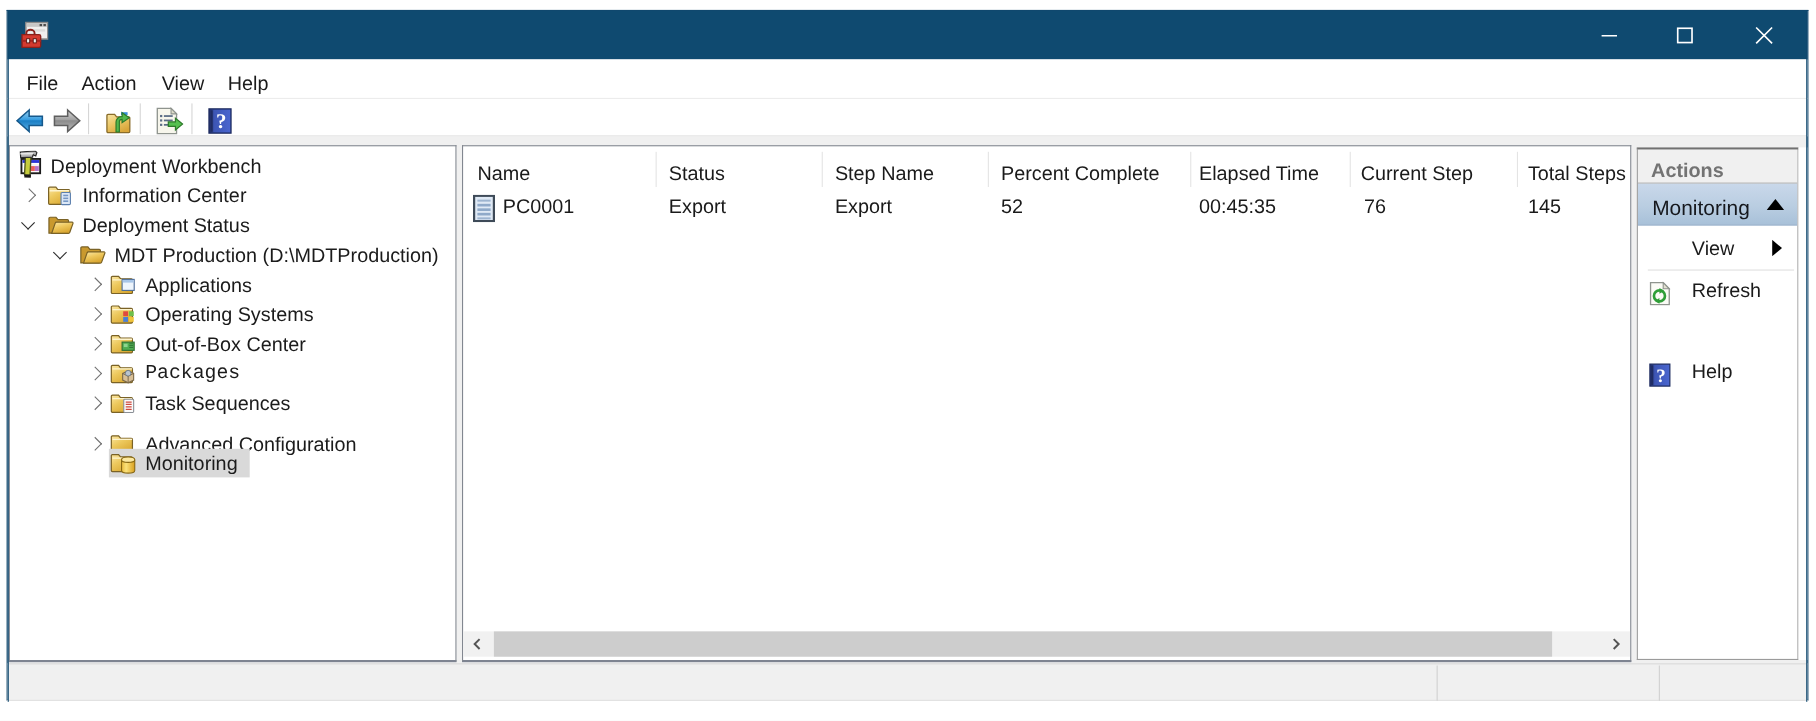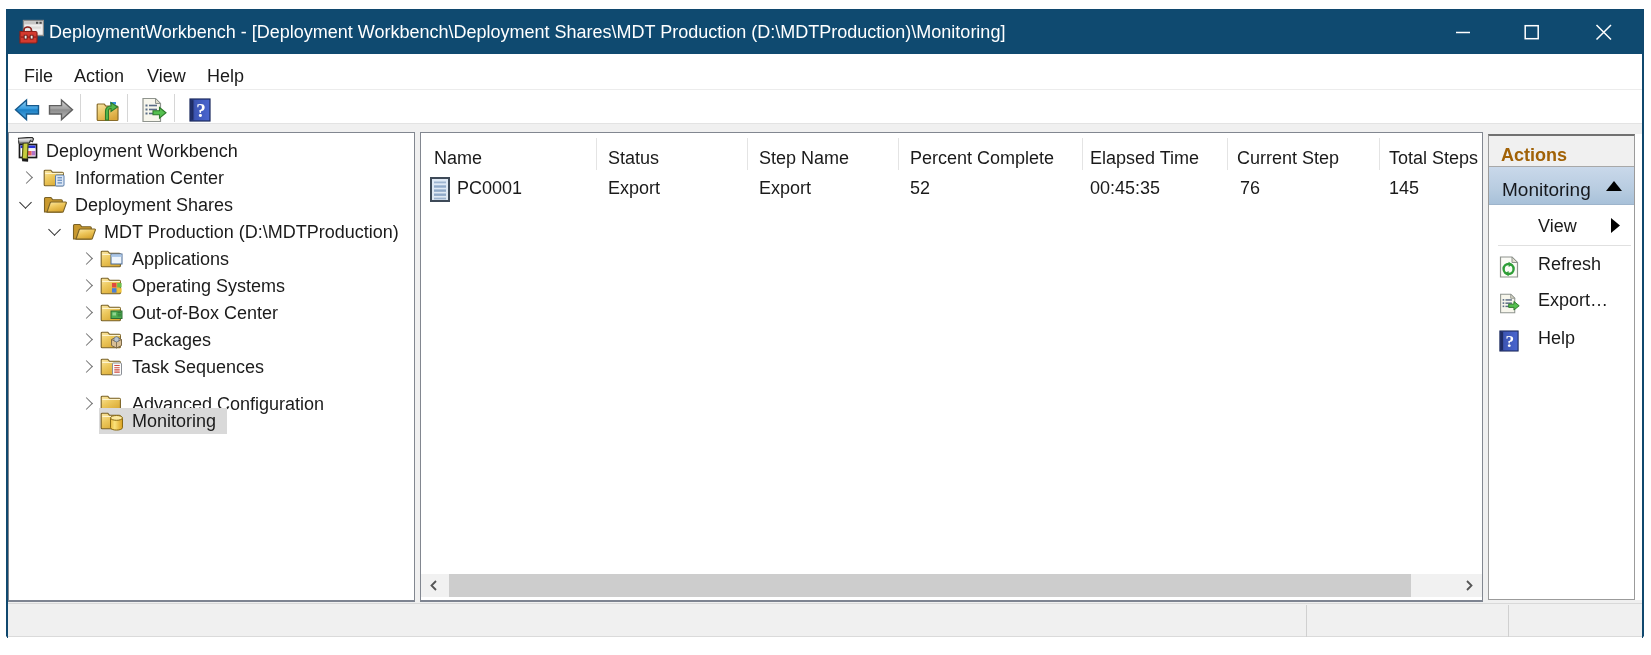--- a/index.html
+++ b/index.html
@@ -66,21 +66,21 @@
 .tlabel { position:absolute; top:0; height:27px; line-height:28px; }
 
 .hcol { position:absolute; top:7px; height:36px; line-height:36px; font-size:18px; color:#1a1a1a; }
 .hsep { position:absolute; top:5px; width:1px; height:32px; background:#e4e4e4; }
 .lrow { position:absolute; top:42px; height:27px; line-height:27px; font-size:18px; color:#1a1a1a; }
 
 #hscroll { position:absolute; left:0; bottom:3px; width:100%; height:23px; background:#f1f1f1; }
 #hthumb { position:absolute; left:28px; top:0; width:962px; height:23px; background:#cdcdcd; }
 
 #actitle { position:absolute; left:0; top:0; width:100%; height:31px; background:#f0f0f0; border-bottom:1px solid #a8a8a8;
-  font-size:18px; font-weight:bold; color:#a16207; line-height:38px; padding-left:12px; letter-spacing:0px; }
+  font-size:18px; font-weight:bold; color:#737373; line-height:38px; padding-left:12px; letter-spacing:0px; }
 #acgroup { position:absolute; left:0; top:31px; width:100%; height:38px;
   background:linear-gradient(#c9d8ea 0%,#b9cde1 55%,#a7c0d8 100%); box-shadow:inset 0 -1px 0 #9db4cb; font-size:19px; color:#16181d; line-height:45px; padding-left:13px; }
 .acitem { position:absolute; left:0; width:100%; height:36px; font-size:18px; color:#1a1a1a; line-height:36px; }
 .acitem .txt { position:absolute; left:49px; top:0; }
 .acitem .aicon { position:absolute; left:10px; top:8px; }
 .acsep { position:absolute; left:9px; width:133px; height:1px; background:#e0e0e0; }
 </style>
 </head>
 <body>
 <div id="win">
@@ -91,21 +91,20 @@
 <rect x="17" y="2.8" width="2.2" height="2" fill="#4a4a4a"></rect>
           <rect x="20.5" y="2.8" width="2.2" height="2" fill="#4a4a4a"></rect>
 <rect x="7" y="7.5" width="15" height="2.2" fill="#dddcda"></rect>
 <rect x="7" y="11" width="7" height="2.2" fill="#dddcda"></rect>
 <path d="M1 12.5 h15.5 a1.5 1.5 0 0 1 1.5 1.5 V22.5 a1.5 1.5 0 0 1 -1.5 1.5 H1 Z" fill="#d43a2f" stroke="#8c201a" stroke-width="1.2"></path>
 <path d="M5 12.5 v-1.6 a3.6 2.8 0 0 1 7.4 0 V12.5" fill="none" stroke="#8c201a" stroke-width="1.7"></path>
 <rect x="0.8" y="17.2" width="17.4" height="1.8" fill="#a62620"></rect>
 <rect x="5.2" y="16.2" width="2.8" height="3.8" fill="#efefef" stroke="#5c120d" stroke-width=".8"></rect>
 <rect x="11.2" y="16.2" width="2.8" height="3.8" fill="#efefef" stroke="#5c120d" stroke-width=".8"></rect>
 </svg></div>
-    <div id="titletext">DeploymentWorkbench - [Deployment Workbench\Deployment Shares\MDT Production (D:\MDTProduction)\Monitoring]</div>
     <svg class="capbtn" id="btnmin" viewBox="0 0 69 45">
         <line x1="28" y1="22.5" x2="42" y2="22.5" stroke="#fff" stroke-width="1.5"></line>
       </svg>
     <svg class="capbtn" id="btnmax" viewBox="0 0 69 45">
         <rect x="28.2" y="15.7" width="13" height="13" fill="none" stroke="#fff" stroke-width="1.5"></rect>
       </svg>
     <svg class="capbtn" id="btnclose" viewBox="0 0 69 45">
         <path d="M27.5 15 L42 29.5 M42 15 L27.5 29.5" stroke="#fff" stroke-width="1.5" fill="none"></path>
       </svg>
   </div>
@@ -222,21 +221,21 @@
             <defs>
 <linearGradient id="gob1" x1="0" y1="0" x2="0.5" y2="1">
                 <stop offset="0" stop-color="#fce9a8"></stop>
                 <stop offset="0.5" stop-color="#eec75c"></stop>
                 <stop offset="1" stop-color="#d8a52f"></stop>
               </linearGradient>
 </defs>
 <path d="M1.5 19 V5.5 a1 1 0 0 1 1-1 h5.4 l1.8 2.2 h8.6 a1 1 0 0 1 1 1 V10 L18 19 Z" fill="#c9992e" stroke="#7a6226" stroke-width="1.1"></path>
 <path d="M4 19 L7.2 9.8 a1.2 1.2 0 0 1 1.15-.8 H22.6 a0.8 0.8 0 0 1 .76 1.05 L20.4 18.3 a1.2 1.2 0 0 1 -1.14.85 H4 Z" fill="url(#gob1)" stroke="#7a6226" stroke-width="1.1"></path>
 </svg></span>
-      <span class="tlabel" style="left:66px;">Deployment Shares</span>
+      <span class="tlabel" style="left:66px;">Deployment Status</span>
     </div>
     <div class="trow" style="left:0;top:85px;width:100%;">
       <span class="chev open" style="left:41px;top:7px;"></span>
       <span class="ticon" style="left:63px;"><svg width="25" height="22" viewBox="0 0 25 22">
             <defs>
 <linearGradient id="gob2" x1="0" y1="0" x2="0.5" y2="1">
                 <stop offset="0" stop-color="#fce9a8"></stop>
                 <stop offset="0.5" stop-color="#eec75c"></stop>
                 <stop offset="1" stop-color="#d8a52f"></stop>
               </linearGradient>
@@ -299,21 +298,21 @@
             <path d="M1.2 18.8 V5.2 a1 1 0 0 1 1-1 h5.6 l1.8 2.2 h9.8 a1 1 0 0 1 1 1 V18.8 a1 1 0 0 1 -1 1 H2.2 a1 1 0 0 1 -1-1 Z" fill="url(#gfe)" stroke="#7a6226" stroke-width="1.1"></path>
 <path d="M2.2 7.4 h17.9" stroke="#fdf4cf" stroke-width="1.2" fill="none"></path>
             <g transform="translate(11,10)">
               <rect x="0" y="0" width="11" height="7.5" fill="#4fae52" stroke="#2e6e33" stroke-width="1"></rect>
 <rect x="1.5" y="1.5" width="3.5" height="3" fill="#8fd48f"></rect>
               <path d="M6.5 1.5 h3.5 M6.5 3.2 h3.5 M6.5 4.9 h3.5" stroke="#2e6e33" stroke-width="0.8"></path>
             </g>
           </svg></span>
       <span class="tlabel" style="left:123px;">Out-of-Box Center</span>
     </div>
-    <div class="trow" style="left:0;top:193px;width:100%;">
+    <div class="trow" style="left:0;top:193px;width:100%;font-family:Liberation Mono, monospace;">
       <span class="chev closed" style="left:73px;top:9px;"></span>
       <span class="ticon" style="left:91px;"><svg width="23" height="22" viewBox="0 0 23 22">
             <defs>
               <linearGradient id="gff" x1="0" y1="0" x2="0.7" y2="1">
 <stop offset="0" stop-color="#fbe7a3"></stop>
                 <stop offset="0.45" stop-color="#edc95e"></stop>
                 <stop offset="1" stop-color="#d9a832"></stop>
               </linearGradient>
             </defs>
             <path d="M1.2 18.8 V5.2 a1 1 0 0 1 1-1 h5.6 l1.8 2.2 h9.8 a1 1 0 0 1 1 1 V18.8 a1 1 0 0 1 -1 1 H2.2 a1 1 0 0 1 -1-1 Z" fill="url(#gff)" stroke="#7a6226" stroke-width="1.1"></path>
@@ -443,34 +442,20 @@
     <div class="acitem" style="top:110px;">
         <div class="aicon" id="ic-refresh"><svg width="20" height="22" viewBox="0 0 20 22">
 <path d="M1.5 1 H13 L18.5 6.5 V21 H1.5 Z" fill="#fbfbf6" stroke="#8f948e" stroke-width="1.2"></path>
 <path d="M13 1 V6.5 H18.5 Z" fill="#e2dfd0" stroke="#8f948e" stroke-width="1"></path>
 <circle cx="9.6" cy="13" r="5" fill="none" stroke="#2f9e38" stroke-width="2.4"></circle>
 <path d="M9.6 5.8 l4.2 2.6 -4.2 2.6 Z" fill="#2f9e38"></path>
 <path d="M9.6 20.2 l-4.2 -2.6 4.2 -2.6 Z" fill="#2f9e38"></path>
 </svg></div>
         <div class="txt">Refresh</div>
       </div>
-    <div class="acitem" style="top:146px;">
-        <div class="aicon" id="ic-export"><svg width="21" height="21" viewBox="0 0 26 26">
-<path d="M2 1.5 H14.5 L19.5 6.5 V24.5 H2 Z" fill="#f7f6ec" stroke="#8f948e" stroke-width="1.3"></path>
-<path d="M14.5 1.5 V6.5 H19.5 Z" fill="#dddbc9" stroke="#8f948e" stroke-width="1.1"></path>
-<rect x="4.5" y="7.5" width="2" height="2" fill="#5a6c85"></rect>
-            <rect x="8" y="7.7" width="8" height="1.8" fill="#5a6c85"></rect>
-<rect x="4.5" y="11.5" width="2" height="2" fill="#5a6c85"></rect>
-            <rect x="8" y="11.7" width="8" height="1.8" fill="#5a6c85"></rect>
-<rect x="4.5" y="15.5" width="2" height="2" fill="#5a6c85"></rect>
-            <rect x="8" y="15.7" width="6" height="1.8" fill="#5a6c85"></rect>
-<path d="M12 12.8 h6.5 V9.5 L25 14.8 l-6.5 5.3 V16.8 H12 Z" fill="#55c04f" stroke="#2d7a2a" stroke-width="1.2" transform="translate(0,1)"></path>
-</svg></div>
-        <div class="txt">Export…</div>
-      </div>
     <div class="acitem" style="top:184px;">
         <div class="aicon" id="ic-help"><svg width="20" height="22" viewBox="0 0 22 24">
 <defs>
               <linearGradient id="ghq2" x1="0" y1="0" x2="1" y2="0">
                 <stop offset="0" stop-color="#26336e"></stop>
                 <stop offset="0.25" stop-color="#3d56b5"></stop>
                 <stop offset="1" stop-color="#4a66d0"></stop>
               </linearGradient>
             </defs>
 <rect x="1" y="1" width="20" height="22" fill="url(#ghq2)" stroke="#1c2a5e" stroke-width="1.2"></rect>

